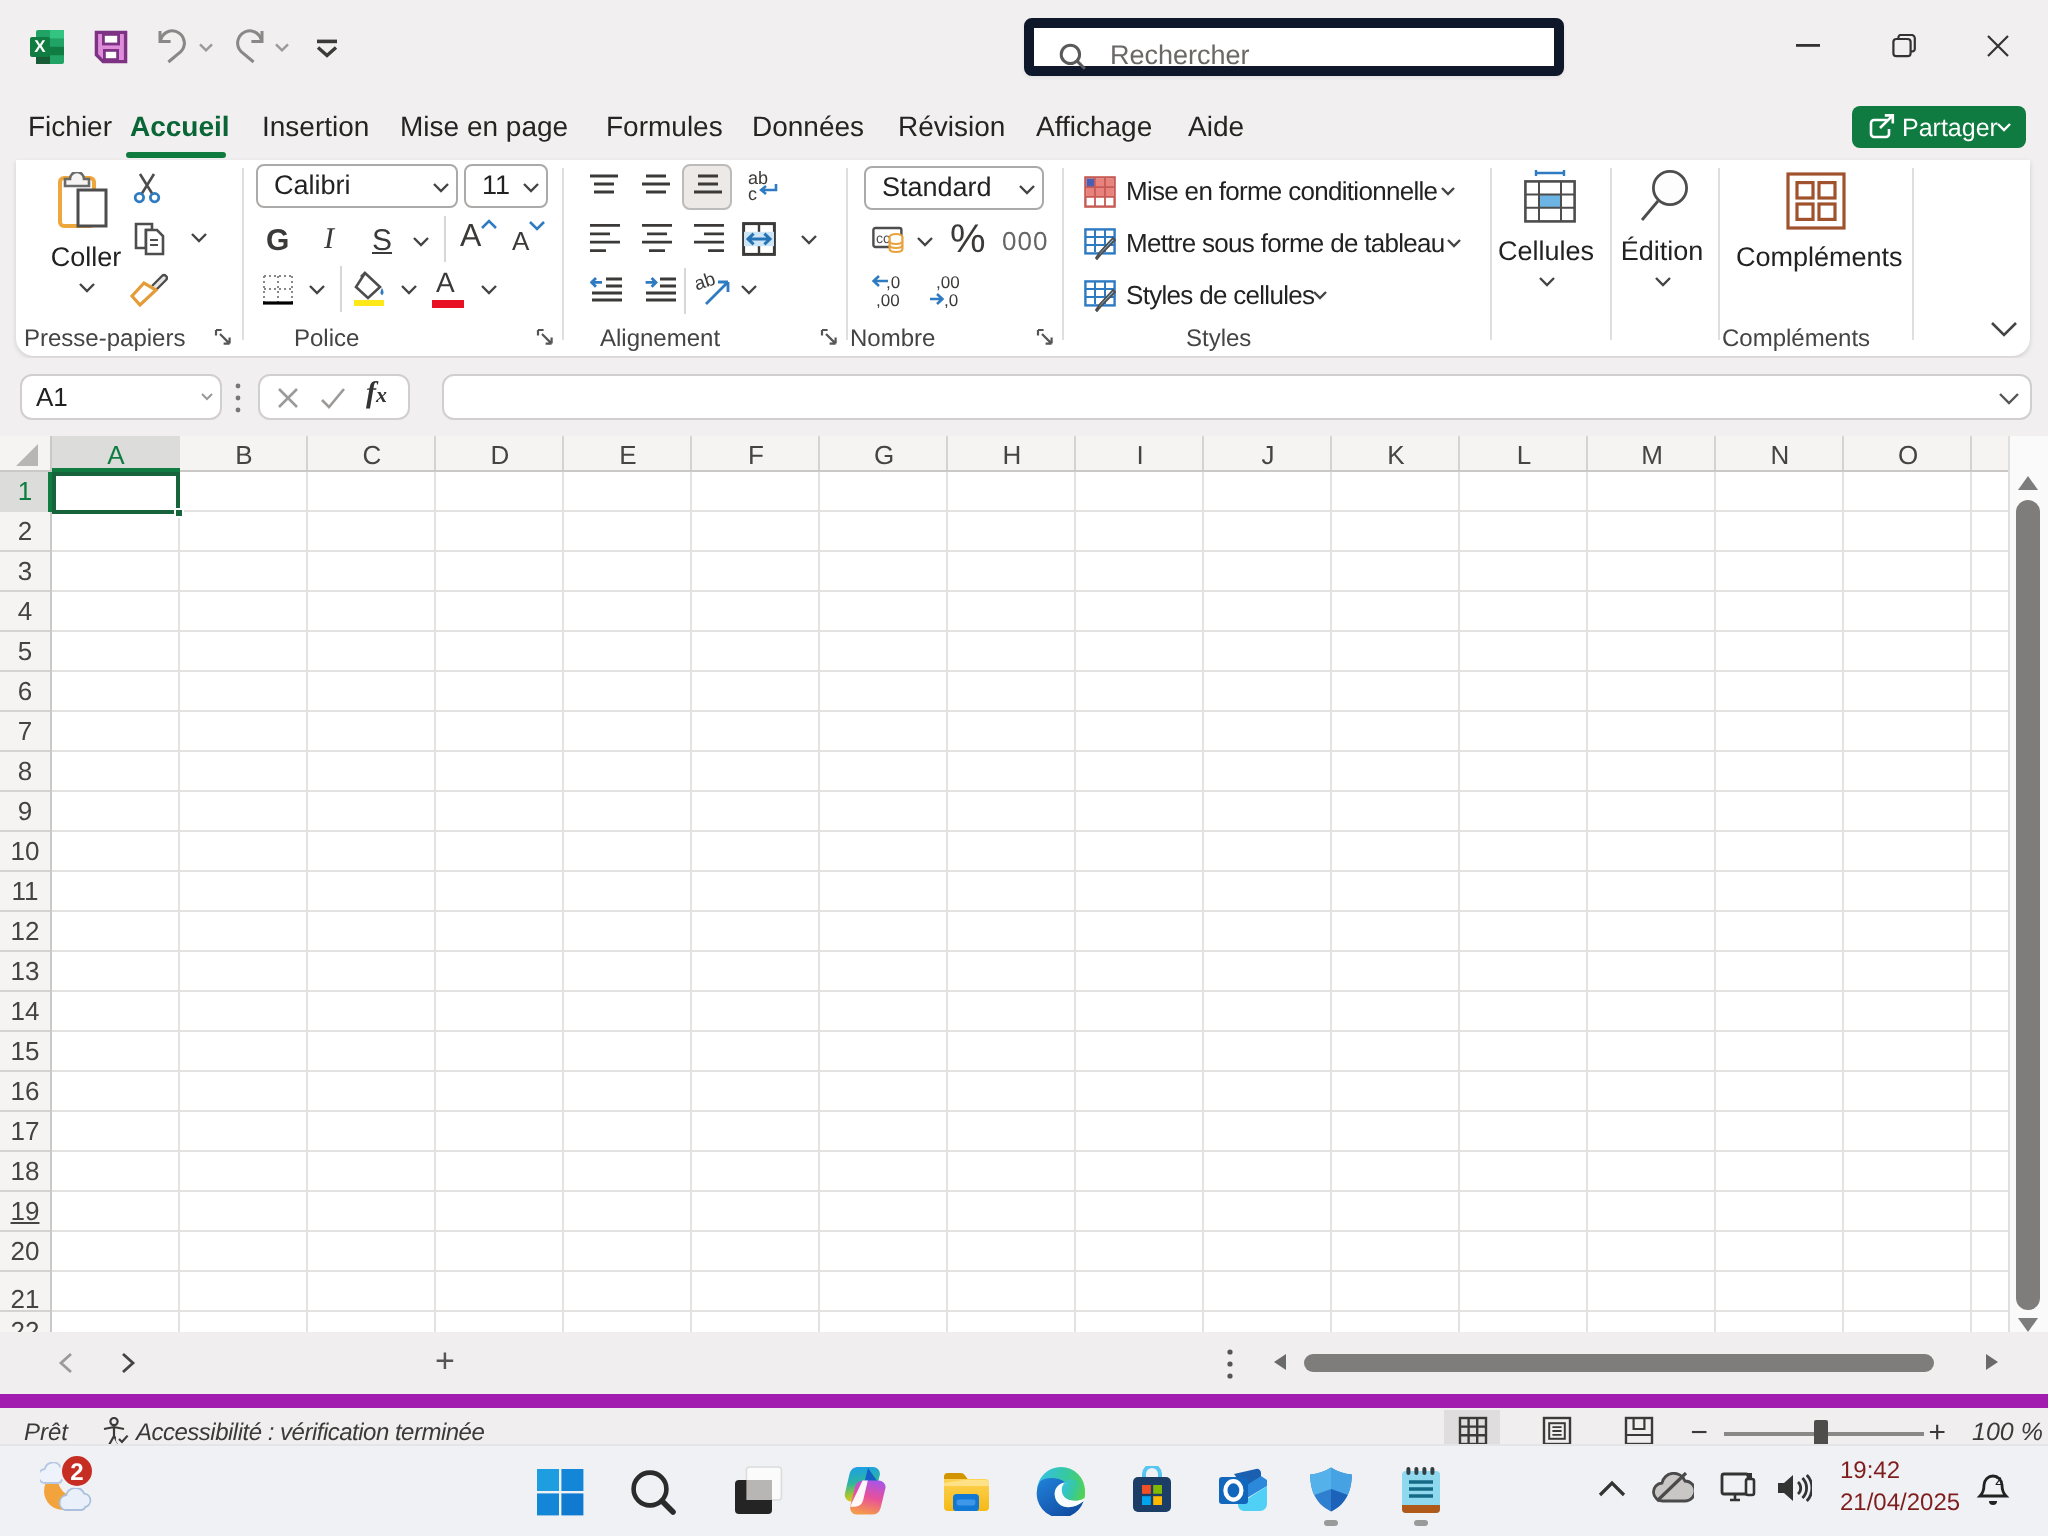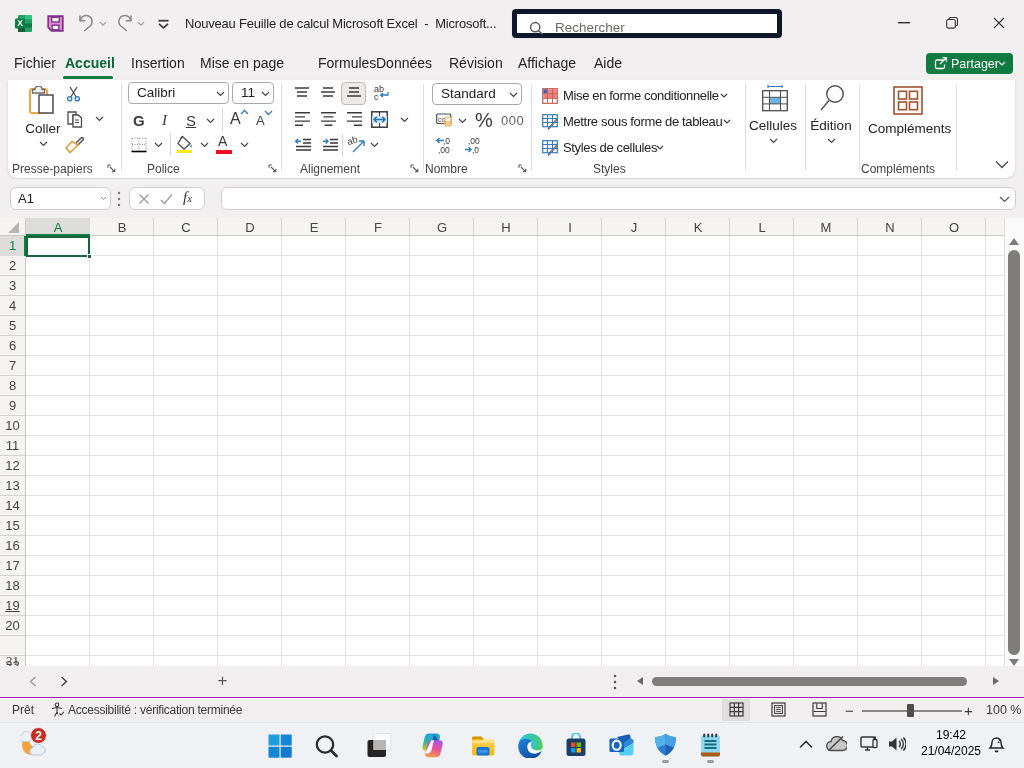--- a/index.html
+++ b/index.html
@@ -52,21 +52,20 @@
       <path d="M13.7 6.5 C13.2 2.8 9.5 0.6 6.1 1.7 C2.7 2.8 1 6.5 2.2 9.7 C2.5 10.5 3 11.2 3.6 11.8 L9.8 17" fill="none" stroke="#8a8886" stroke-width="1.5"></path>
     </svg>
     <svg class="abs" style="left:137px;top:21px;" width="8" height="6" viewBox="0 0 8 6">
         <path d="M1 1.2 l3 3 l3-3" fill="none" stroke="#9c9a98" stroke-width="1.2"></path>
       </svg>
 
     <svg class="abs" style="left:158px;top:19px;" width="11" height="10" viewBox="0 0 11 10">
       <rect x="0.5" y="0.8" width="10" height="1.8" fill="#3b3a39"></rect>
       <path d="M1 4.8 l4.5 4 l4.5-4" fill="none" stroke="#3b3a39" stroke-width="1.7"></path>
     </svg>
-    <div class="abs ttl" style="left:185px;top:16px;font-size:13px;letter-spacing:-0.2px;">Nouveau Feuille de calcul Microsoft Excel&nbsp; -&nbsp; Microsoft...</div>
 
     <div class="abs" style="left:512px;top:9px;width:270px;height:29px;background:#ffffff;border:5px solid #0f172a;border-radius:4px;box-shadow:0 1px 2px rgba(0,0,0,0.06);">
       <svg class="abs" style="left:12px;top:7px;" width="15" height="15" viewBox="0 0 15 15">
         <circle cx="6.2" cy="6.2" r="4.6" fill="none" stroke="#5a5a5a" stroke-width="1.5"></circle>
         <line x1="9.7" y1="9.7" x2="13.4" y2="13.4" stroke="#5a5a5a" stroke-width="1.5"></line>
       </svg>
       <div class="abs" style="left:38px;top:6px;font-size:13.5px;color:#6b6967;">Rechercher</div>
     </div>
 
     <svg class="abs" style="left:898px;top:22px;" width="12" height="2" viewBox="0 0 12 2">
@@ -80,21 +79,21 @@
       <path d="M1 1 L11 11 M11 1 L1 11" stroke="#333" stroke-width="1.1"></path>
     </svg>
   </div>
 
   <div class="abs" id="menurow" style="left:0;top:46px;width:1024px;height:34px;background:#f1efef;font-size:14px;color:#252423;">
     <div class="abs" style="left:14px;top:9px;">Fichier</div>
     <div class="abs" style="left:65px;top:9px;font-weight:bold;color:#0b6637;">Accueil</div>
     <div class="abs" style="left:63px;top:30px;width:50px;height:3px;background:#0f7b3f;border-radius:2px;"></div>
     <div class="abs" style="left:131px;top:9px;">Insertion</div>
     <div class="abs" style="left:200px;top:9px;">Mise en page</div>
-    <div class="abs" style="left:318px;top:9px;">Formules</div>
+    <div class="abs" style="left:303px;top:9px;">Formules</div>
     <div class="abs" style="left:376px;top:9px;">Données</div>
     <div class="abs" style="left:449px;top:9px;">Révision</div>
     <div class="abs" style="left:518px;top:9px;">Affichage</div>
     <div class="abs" style="left:594px;top:9px;">Aide</div>
 
     <div class="abs" style="left:926px;top:7px;width:87px;height:21px;background:#0f7b41;border-radius:4px;">
       <svg class="abs" style="left:8px;top:4px;" width="14" height="13" viewBox="0 0 14 13">
         <path d="M9.5 3 H3 a1.5 1.5 0 0 0 -1.5 1.5 V10 A1.5 1.5 0 0 0 3 11.5 h6 A1.5 1.5 0 0 0 10.5 10 V7.5" fill="none" stroke="#fff" stroke-width="1.3"></path>
         <path d="M6 7 L12.3 0.8 M8.4 0.7 h4 v4" fill="none" stroke="#fff" stroke-width="1.3"></path>
       </svg>
@@ -381,21 +380,21 @@
       <circle cx="2" cy="8" r="1.2" fill="#777"></circle>
       <circle cx="2" cy="14" r="1.2" fill="#777"></circle>
     </svg>
     <div class="abs" style="left:129px;top:8px;width:76px;height:23px;background:#fff;border:1px solid #d1cfcd;border-radius:6px;">
       <svg class="abs" style="left:8px;top:5px;" width="12" height="12" viewBox="0 0 12 12">
         <path d="M1.5 1.5 L10.5 10.5 M10.5 1.5 L1.5 10.5" stroke="#9c9a98" stroke-width="1.3"></path>
       </svg>
       <svg class="abs" style="left:30px;top:5px;" width="13" height="12" viewBox="0 0 13 12">
         <path d="M1 7 L4.5 10.5 L12 1.5" fill="none" stroke="#9c9a98" stroke-width="1.3"></path>
       </svg>
-      <div class="abs" style="left:53px;top:1px;font-size:15px;font-style:italic;font-family:'Liberation Serif',serif;color:#333;font-weight:normal;">f<span style="font-size:11px;">x</span></div>
+      <div class="abs" style="left:53px;top:1px;font-size:15px;font-style:italic;font-family:'Liberation Serif',serif;color:#333;font-weight:bold;">f<span style="font-size:11px;">x</span></div>
     </div>
     <div class="abs" style="left:221px;top:8px;width:795px;height:23px;background:#fff;border:1px solid #d1cfcd;border-radius:6px;">
       <svg class="abs" style="left:777px;top:8px;" width="11" height="7" viewBox="0 0 11 7">
         <path d="M1 1 l4.5 4.5 L10 1" fill="none" stroke="#555" stroke-width="1.2"></path>
       </svg>
     </div>
   </div>
 
   <div class="abs" id="grid" style="left:0;top:218px;width:1024px;height:448px;background:#ffffff;overflow:hidden;">
 
@@ -436,21 +435,21 @@
     <div class="rowh" style="top:218px;">11</div>
     <div class="rowh" style="top:238px;">12</div>
     <div class="rowh" style="top:258px;">13</div>
     <div class="rowh" style="top:278px;">14</div>
     <div class="rowh" style="top:298px;">15</div>
     <div class="rowh" style="top:318px;">16</div>
     <div class="rowh" style="top:338px;">17</div>
     <div class="rowh" style="top:358px;">18</div>
     <div class="rowh" style="top:378px;text-decoration:underline;">19</div>
     <div class="rowh" style="top:398px;">20</div>
-    <div class="rowh" style="top:433px;font-family:Liberation Serif, serif;">21</div>
+    <div class="rowh" style="top:422px;">21</div>
     <div class="rowh" style="top:438px;">22</div>
 
     <div class="abs" style="left:26px;top:18px;width:978px;height:430px;background-image:repeating-linear-gradient(to right,transparent 0 63px,#e4e2e0 63px 64px),repeating-linear-gradient(to bottom,transparent 0 19px,#e4e2e0 19px 20px);"></div>
 
     <div class="abs" style="left:26px;top:18px;width:64px;height:21px;border:2px solid #17643c;"></div>
     <div class="abs" style="left:87px;top:36px;width:5px;height:5px;background:#17643c;border:1px solid #fff;"></div>
 
     <div class="abs" style="left:1004px;top:0;width:20px;height:448px;background:#fafafa;border-left:1px solid #e1dfdd;">
       <div class="abs" style="left:4px;top:20px;width:0;height:0;border-left:5px solid transparent;border-right:5px solid transparent;border-bottom:7px solid #7c7c7c;"></div>
       <div class="abs" style="left:3px;top:32px;width:12px;height:405px;background:#7f7d7b;border-radius:6px;"></div>
@@ -473,21 +472,21 @@
     <svg class="abs" style="left:613px;top:8px;" width="4" height="16" viewBox="0 0 4 16">
       <circle cx="2" cy="2" r="1.3" fill="#555"></circle>
       <circle cx="2" cy="8" r="1.3" fill="#555"></circle>
       <circle cx="2" cy="14" r="1.3" fill="#555"></circle>
     </svg>
     <div class="abs" style="left:637px;top:11px;width:0;height:0;border-top:4.5px solid transparent;border-bottom:4.5px solid transparent;border-right:6px solid #6a6a6a;"></div>
     <div class="abs" style="left:652px;top:11px;width:315px;height:9px;background:#7f7d7b;border-radius:4.5px;"></div>
     <div class="abs" style="left:993px;top:11px;width:0;height:0;border-top:4.5px solid transparent;border-bottom:4.5px solid transparent;border-left:6px solid #6a6a6a;"></div>
   </div>
 
-  <div class="abs" id="statusbar" style="left:0;top:697px;width:1024px;height:25px;background:#f0eeee;border-top:1px solid #a21caf;font-size:12px;color:#3b3a39;">
+  <div class="abs" id="statusbar" style="left:0;top:697px;width:1024px;height:25px;background:#f0eeee;border-top:7px solid #a21caf;font-size:12px;color:#3b3a39;font-style:italic;">
     <div class="abs" style="left:12px;top:5px;">Prêt</div>
     <svg class="abs" style="left:50px;top:4px;" width="16" height="16" viewBox="0 0 16 16">
       <circle cx="7" cy="2.8" r="1.8" fill="none" stroke="#3b3a39" stroke-width="1.1"></circle>
       <path d="M2 6.5 L7 5.5 L12 6.5 M7 5.5 V10 L4.5 14.5 M7 10 L9.5 14.5" fill="none" stroke="#3b3a39" stroke-width="1.1"></path>
       <circle cx="11.5" cy="11.5" r="3.6" fill="#f0eeee"></circle>
       <path d="M9.5 11.5 L11 13 L13.8 9.8" fill="none" stroke="#3b3a39" stroke-width="1.1"></path>
     </svg>
     <div class="abs" style="left:68px;top:5px;letter-spacing:-0.25px;">Accessibilité&nbsp;: vérification terminée</div>
 
     <div class="abs" style="left:722px;top:1px;width:28px;height:22px;background:#dfdddd;"></div>
@@ -643,19 +642,19 @@
     <svg class="abs" style="left:860px;top:13px;" width="20" height="17" viewBox="0 0 20 17">
       <rect x="1" y="1" width="13" height="10" rx="1" fill="none" stroke="#333" stroke-width="1.4"></rect>
       <path d="M5 14 h5 M7.5 11 v3" stroke="#333" stroke-width="1.3"></path>
       <rect x="13" y="3.5" width="4" height="8" rx="1" fill="#eff1f4" stroke="#333" stroke-width="1.3"></rect>
       <rect x="14" y="0.5" width="2" height="3" fill="#333"></rect>
     </svg>
     <svg class="abs" style="left:888px;top:13px;" width="18" height="16" viewBox="0 0 18 16">
       <path d="M1 5.5 h3 L8.5 1.5 v13 L4 10.5 h-3 z" fill="#333"></path>
       <path d="M11 5 a4 4 0 0 1 0 6 M13.2 3 a7 7 0 0 1 0 10 M15.4 1.5 a9.5 9.5 0 0 1 0 13" fill="none" stroke="#333" stroke-width="1.4"></path>
     </svg>
-    <div class="abs" style="left:920px;top:5px;width:62px;text-align:center;font-size:12px;color:#000000;line-height:15.5px;">19:42<br>21/04/2025</div>
+    <div class="abs" style="left:920px;top:5px;width:62px;text-align:left;font-size:12px;color:#7f1d1d;line-height:15.5px;">19:42<br>21/04/2025</div>
     <svg class="abs" style="left:988px;top:13px;" width="17" height="18" viewBox="0 0 17 18">
       <path d="M2 12 c1.5-1.5 2-3.5 2-5.5 a4.5 4.5 0 0 1 9 0 c0 2 0.5 4 2 5.5 z" fill="none" stroke="#222" stroke-width="1.4"></path>
       <path d="M6.5 14.5 a2 2 0 0 0 4 0" fill="#222"></path>
       <text x="9.5" y="6.5" font-size="7" fill="#222" font-family="Liberation Sans">z</text>
     </svg>
   </div>
 
 </body></html>

